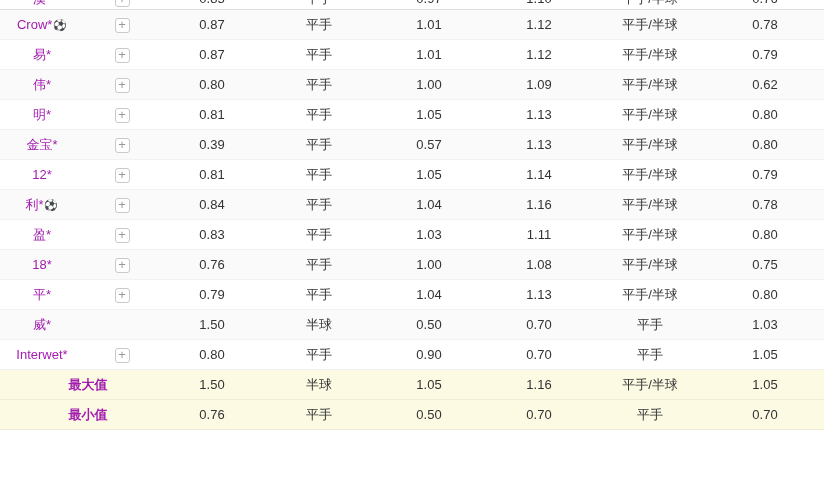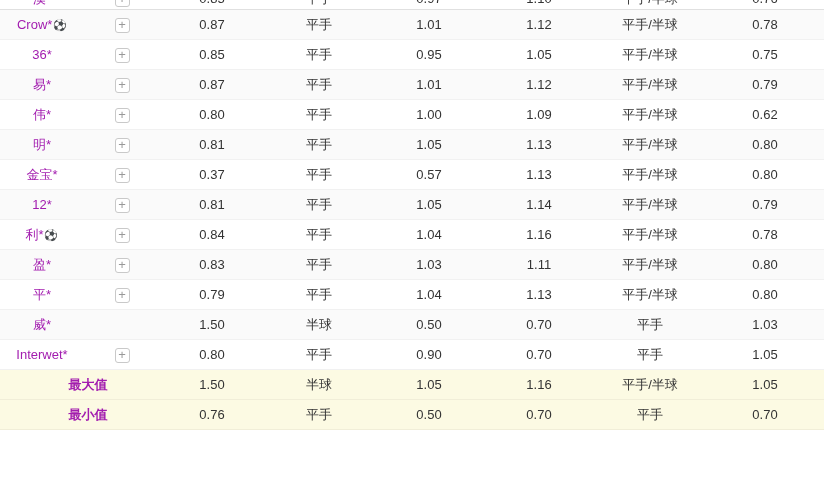--- a/index.html
+++ b/index.html
@@ -90,30 +90,20 @@
         <td><span class="name-label">Crow*</span><span class="ball-icon">⚽</span></td>
         <td><span class="plus-btn">+</span></td>
         <td><span>0.87</span></td>
         <td><span>平手</span></td>
         <td><span>1.01</span></td>
         <td><span>1.12</span></td>
         <td><span>平手/半球</span></td>
         <td><span>0.78</span></td>
       </tr>
       <tr class="normal">
-        <td><span class="name-label">36*</span></td>
-        <td><span class="plus-btn">+</span></td>
-        <td><span>0.85</span></td>
-        <td><span>平手</span></td>
-        <td><span>0.95</span></td>
-        <td><span>1.05</span></td>
-        <td><span>平手/半球</span></td>
-        <td><span>0.75</span></td>
-      </tr>
-      <tr class="normal">
         <td><span class="name-label">易*</span></td>
         <td><span class="plus-btn">+</span></td>
         <td><span>0.87</span></td>
         <td><span>平手</span></td>
         <td><span>1.01</span></td>
         <td><span>1.12</span></td>
         <td><span>平手/半球</span></td>
         <td><span>0.79</span></td>
       </tr>
       <tr class="normal">
@@ -132,21 +122,21 @@
         <td><span>0.81</span></td>
         <td><span>平手</span></td>
         <td><span>1.05</span></td>
         <td><span>1.13</span></td>
         <td><span>平手/半球</span></td>
         <td><span>0.80</span></td>
       </tr>
       <tr class="normal">
         <td><span class="name-label">金宝*</span></td>
         <td><span class="plus-btn">+</span></td>
-        <td><span>0.37</span></td>
+        <td><span>0.39</span></td>
         <td><span>平手</span></td>
         <td><span>0.57</span></td>
         <td><span>1.13</span></td>
         <td><span>平手/半球</span></td>
         <td><span>0.80</span></td>
       </tr>
       <tr class="normal">
         <td><span class="name-label">12*</span></td>
         <td><span class="plus-btn">+</span></td>
         <td><span>0.81</span></td>
@@ -168,20 +158,30 @@
       </tr>
       <tr class="normal">
         <td><span class="name-label">盈*</span></td>
         <td><span class="plus-btn">+</span></td>
         <td><span>0.83</span></td>
         <td><span>平手</span></td>
         <td><span>1.03</span></td>
         <td><span>1.11</span></td>
         <td><span>平手/半球</span></td>
         <td><span>0.80</span></td>
+      </tr>
+      <tr class="normal">
+        <td><span class="name-label">18*</span></td>
+        <td><span class="plus-btn">+</span></td>
+        <td><span>0.76</span></td>
+        <td><span>平手</span></td>
+        <td><span>1.00</span></td>
+        <td><span>1.08</span></td>
+        <td><span>平手/半球</span></td>
+        <td><span>0.75</span></td>
       </tr>
       <tr class="normal">
         <td><span class="name-label">平*</span></td>
         <td><span class="plus-btn">+</span></td>
         <td><span>0.79</span></td>
         <td><span>平手</span></td>
         <td><span>1.04</span></td>
         <td><span>1.13</span></td>
         <td><span>平手/半球</span></td>
         <td><span>0.80</span></td>

